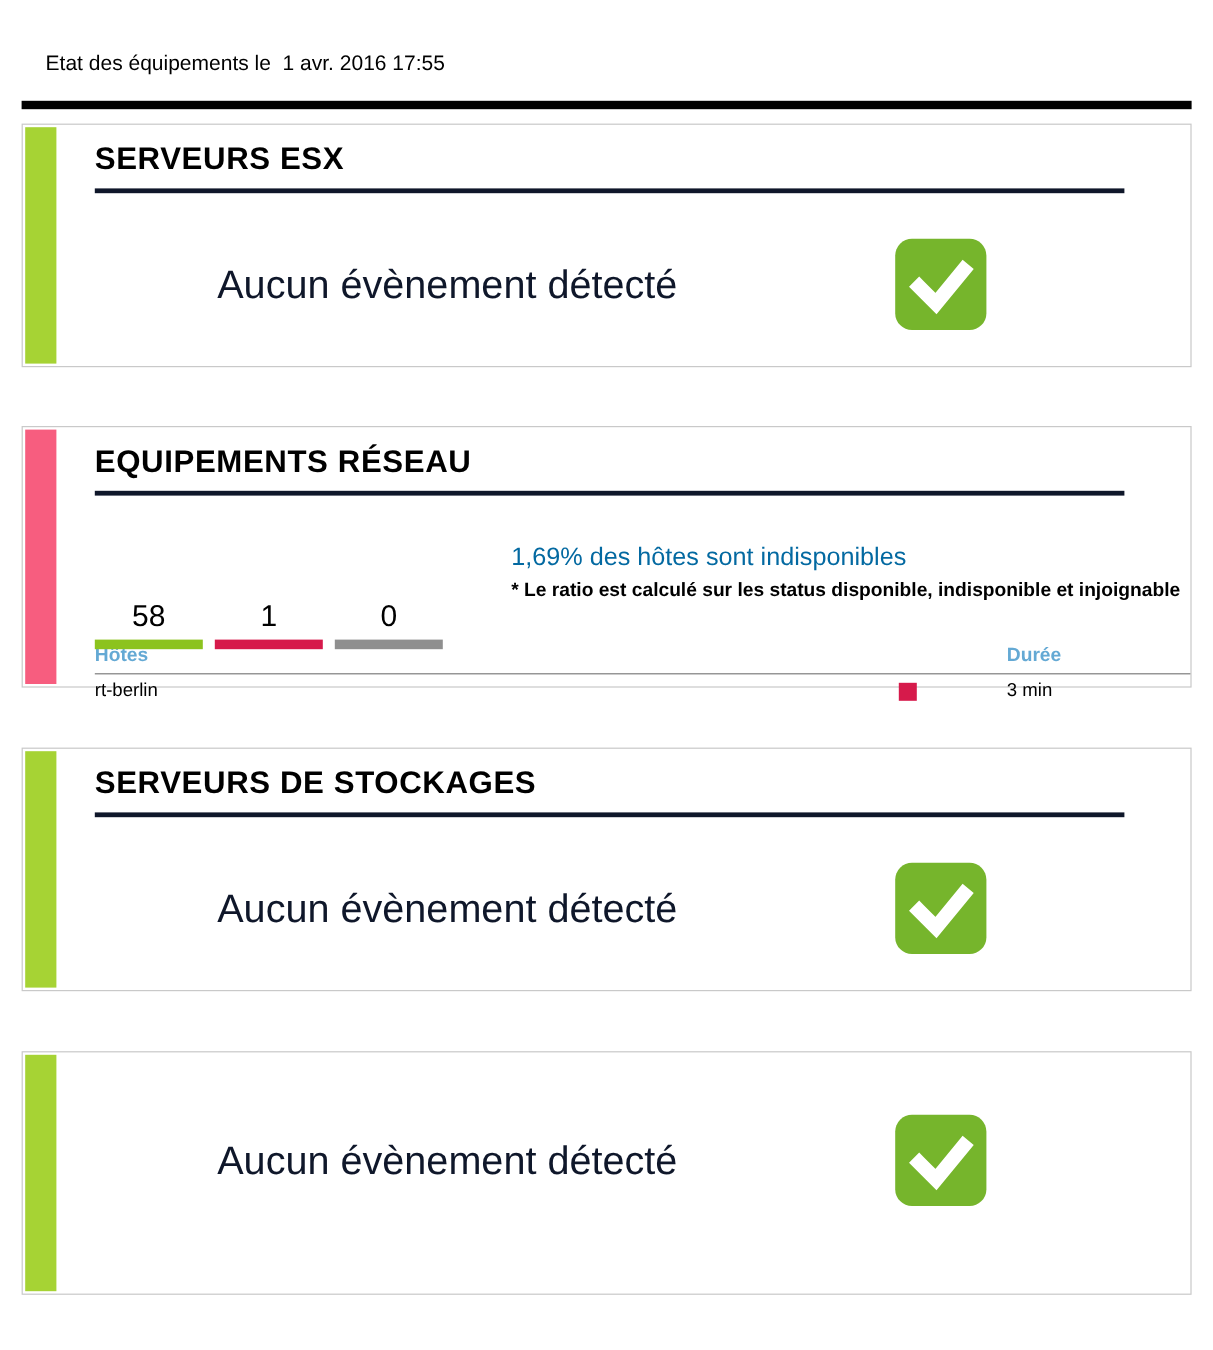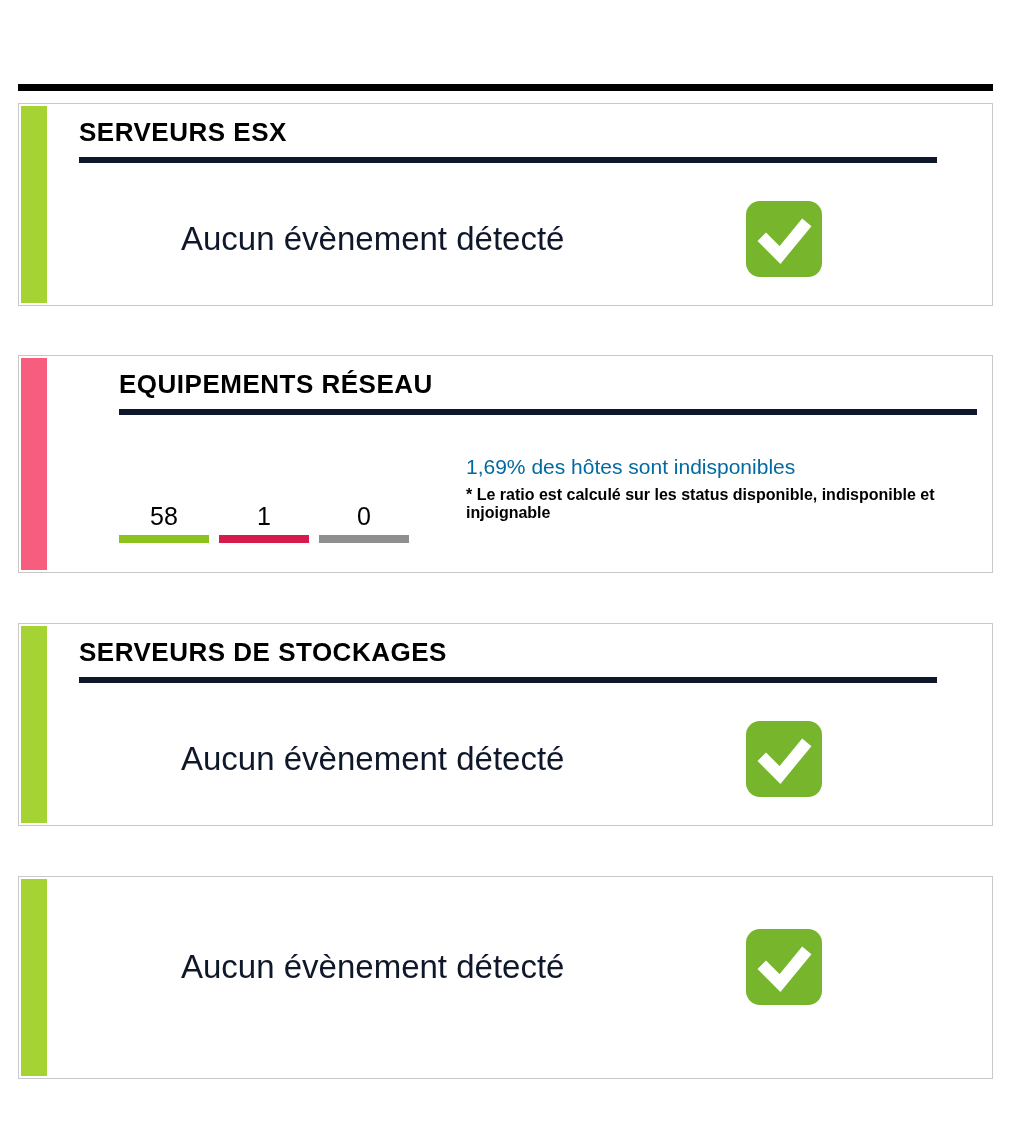--- a/index.html
+++ b/index.html
@@ -23,29 +23,29 @@
   .logo-tagline { font-size:13.5px; font-weight:bold; color:#85bc20; line-height:1.2; margin-top:1px; }
 
   .top-divider { margin-left:18px; width:975px; height:7px; background:#000; }
 
   
   .section {
     position:relative; margin-left:18px; width:975px;
     border:1px solid #c9c9c9; background:#fff;
   }
   .sec-simple { height:203px; margin-top:50px; }
-  .sec-network { height:218px; margin-top:49px;padding-left:40px; }
+  .sec-network { height:218px; margin-top:49px; }
   .first { margin-top:12px; }
   .status-bar { position:absolute; left:2px; top:2px; bottom:2px; width:26px; }
   .status-ok { background:#a6d334; }
   .status-problem { background:#f75d7f; }
 
   .section-content { padding:14px 0 0 60px; }
   .section-title-wrap {
-    width:858px; border-bottom:6px solid #0f172a; padding-bottom:9px;
+    width:858px; border-bottom:4px solid #0f172a; padding-bottom:9px;
   }
   .section-title {
     font-size:26px; font-weight:bold; color:#000; letter-spacing:0.5px; line-height:1.15;
   }
 
   
   .noevent-row { position:relative; height:76px; margin-top:38px; }
   .noevent-text {
     position:absolute; left:102px; top:50%; transform:translateY(-50%);
     font-size:33px; color:#0f172a;
@@ -82,20 +82,21 @@
   .htable-divider { border-top:1px solid #7d7d7d; }
   .htable-row { display:flex; align-items:center; height:29px; font-size:15.5px; color:#000; }
   .status-square { width:15px; height:15px; background:#d61a4b; }
 </style>
 </head>
 <body>
 
 <div class="page">
 
   <div class="report-header">
+    <div class="report-title">Etat des équipements le  1 avr. 2016 17:55</div>
   </div>
 
   <div class="top-divider"></div>
 
   <div class="section sec-simple first">
     <div class="status-bar status-ok"></div>
     <div class="section-content">
       <div class="section-title-wrap">
         <div class="section-title">SERVEURS ESX</div>
       </div>
@@ -132,20 +133,35 @@
             <div class="stat-bar bar-gray"></div>
           </div>
         </div>
 
         <div class="ratio-block">
           <div class="ratio-text">1,69% des hôtes sont indisponibles</div>
           <div class="ratio-note">* Le ratio est calculé sur les status disponible, indisponible et injoignable</div>
         </div>
       </div>
 
+      <div class="htable">
+        <div class="htable-header">
+          <div class="col-name">Hôtes</div>
+          <div class="col-square"></div>
+          <div class="col-dur">Durée</div>
+        </div>
+        <div class="htable-divider"></div>
+        <div class="htable-row">
+          <div class="col-name">rt-berlin</div>
+          <div class="col-square">
+            <div class="status-square"></div>
+          </div>
+          <div class="col-dur">3 min</div>
+        </div>
+      </div>
     </div>
   </div>
 
   <div class="section sec-simple">
     <div class="status-bar status-ok"></div>
     <div class="section-content">
       <div class="section-title-wrap">
         <div class="section-title">SERVEURS DE STOCKAGES</div>
       </div>
       <div class="noevent-row">

